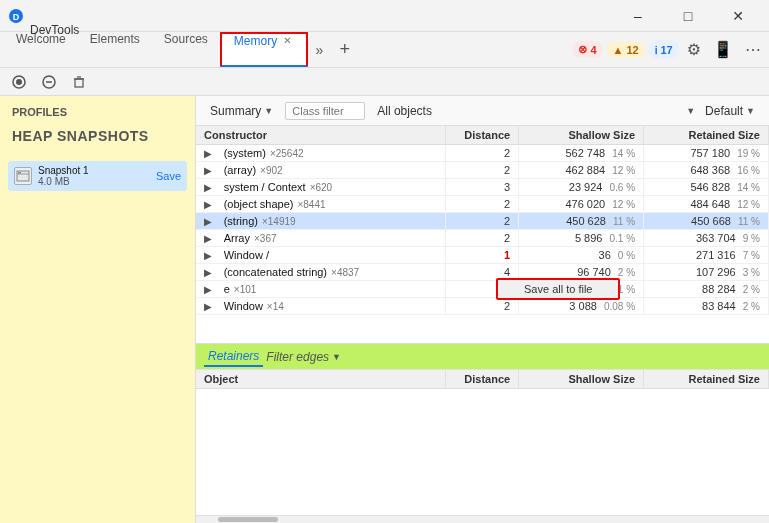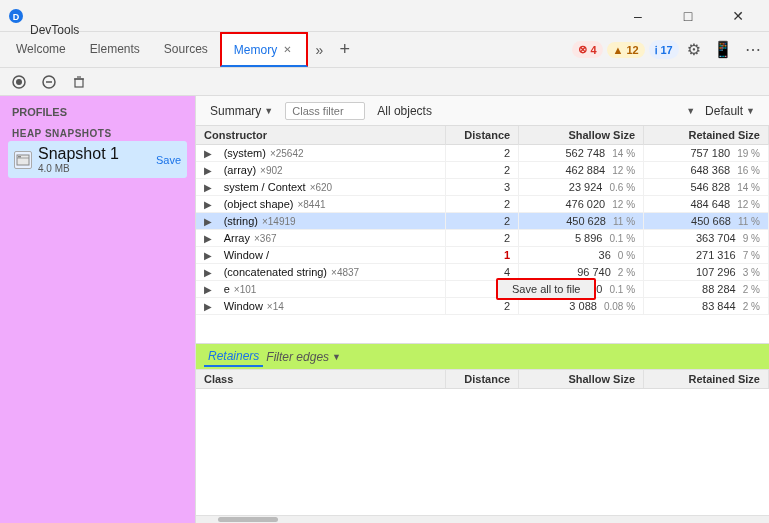--- a/index.html
+++ b/index.html
@@ -17,21 +17,21 @@
     .title-bar-controls { display: flex; gap: 4px; }
     .title-bar-btn { width: 46px; height: 32px; border: none; background: transparent; cursor: pointer; font-size: 14px; color: #333; display: flex; align-items: center; justify-content: center; }
 
     
     .toolbar1 {
       display: flex; align-items: center; height: 36px;
       background: #f3f3f3; border-bottom: 1px solid #ddd; padding: 0 4px;
     }
     .toolbar1-tabs { display: flex; align-items: stretch; height: 100%; }
     .tab-item {
-      display: flex; align-items: center; padding: 0 12px; font-size: 12px;
+      display: flex; padding: 0 12px; font-size: 12px;
       color: #555; cursor: pointer; border-bottom: 2px solid transparent;
       white-space: nowrap; gap: 4px;
     }
     .tab-item.active {
       color: #1a73e8; border-bottom: 2px solid #1a73e8;
       background: #fff;
     }
     .tab-close { font-size: 10px; color: #777; cursor: pointer; padding: 1px 2px; border-radius: 2px; }
     .more-tabs { padding: 0 8px; cursor: pointer; font-size: 14px; color: #555; display: flex; align-items: center; }
     .add-tab { padding: 0 8px; cursor: pointer; font-size: 18px; color: #555; display: flex; align-items: center; }
@@ -48,28 +48,28 @@
     .badge { display: flex; align-items: center; gap: 3px; padding: 2px 6px; border-radius: 10px; font-size: 11px; font-weight: bold; }
     .badge-red { background: #fce8e6; color: #d93025; }
     .badge-yellow { background: #fef3cd; color: #b06000; }
     .badge-blue { background: #e8f0fe; color: #1a73e8; }
     .settings-btn { cursor: pointer; font-size: 16px; color: #555; padding: 2px 4px; }
 
     
     .main { display: flex; height: calc(523px - 32px - 36px - 28px); }
 
     
-    .sidebar { width: 196px; border-right: 1px solid #ddd; background: #f0abfc; padding: 8px; flex-shrink: 0; }
+    .sidebar { width: 196px; border-right: 1px solid #ddd; background: #fef9c3; padding: 8px; flex-shrink: 0; }
     .sidebar-title { font-size: 11px; color: #555; text-transform: uppercase; font-weight: 600; margin-bottom: 6px; padding: 2px 4px; }
-    .snapshot-section-title { font-size: 10px; color: #555; font-weight: 700; text-transform: uppercase; margin-bottom: 0; letter-spacing: 0.5px; padding: 2px 4px; }
+    .snapshot-section-title { font-size: 14px; color: #555; font-weight: 700; text-transform: uppercase; margin-bottom: 15px; letter-spacing: 0.5px; padding: 2px 4px; }
     .snapshot-item { display: flex; align-items: center; justify-content: space-between; padding: 4px 6px; border-radius: 3px; cursor: pointer; background: #d0e8ff; margin-bottom: 2px; }
     .snapshot-item-left { display: flex; align-items: center; gap: 6px; }
     .snapshot-icon { width: 18px; height: 18px; background: #e8f0fe; border: 1px solid #aaa; display: flex; align-items: center; justify-content: center; font-size: 10px; color: #333; border-radius: 2px; }
     .snapshot-info { }
-    .snapshot-name { font-size: 16px; color: #111; font-weight: 500; }
+    .snapshot-name { font-size: 10px; color: #111; font-weight: 500; }
     .snapshot-size { font-size: 10px; color: #555; }
     .save-link { font-size: 11px; color: #1a73e8; cursor: pointer; text-decoration: none; }
 
     
     .content { flex: 1; display: flex; flex-direction: column; overflow: hidden; }
 
     
     .content-toolbar {
       display: flex; align-items: center; height: 30px; border-bottom: 1px solid #ddd;
       background: #f9f9f9; padding: 0 8px; gap: 6px;
@@ -106,21 +106,21 @@
     .constructor-count { color: #777; font-size: 10px; }
 
     .pct { color: #888; font-size: 10px; margin-left: 4px; }
 
     .distance-col { color: #c00; }
 
     
     .save-all-overlay {
       position: absolute;
       border: 2px solid #e00;
-      padding: 3px 14px;
+      padding: 3px 26px;
       background: #f0f0f0;
       font-size: 11px;
       color: #333;
       cursor: pointer;
       border-radius: 2px;
       font-weight: 500;
       white-space: nowrap;
     }
 
     
@@ -407,21 +407,21 @@
           <span class="retainer-tab active">Retainers</span>
           <span class="filter-edges">
             <span>Filter edges</span>
             <span class="dropdown-arrow">▼</span>
           </span>
         </div>
         <div class="lower-table">
           <table style="width:100%; border-collapse:collapse; font-size:11px;">
             <thead>
               <tr>
-                <th style="text-align:left; padding:3px 8px; background:#f0f0f0; border-bottom:1px solid #ddd; border-right:1px solid #e0e0e0; font-weight:600; width:240px;">Class</th>
+                <th style="text-align:left; padding:3px 8px; background:#f0f0f0; border-bottom:1px solid #ddd; border-right:1px solid #e0e0e0; font-weight:600; width:240px;">Object</th>
                 <th style="text-align:right; padding:3px 8px; background:#f0f0f0; border-bottom:1px solid #ddd; border-right:1px solid #e0e0e0; font-weight:600; width:70px;">Distance</th>
                 <th style="text-align:right; padding:3px 8px; background:#f0f0f0; border-bottom:1px solid #ddd; border-right:1px solid #e0e0e0; font-weight:600; width:120px;">Shallow Size</th>
                 <th style="text-align:right; padding:3px 8px; background:#f0f0f0; border-bottom:1px solid #ddd; font-weight:600; width:120px;">Retained Size</th>
               </tr>
             </thead>
             <tbody>
             </tbody>
           </table>
           <div class="lower-table-body"></div>
         </div>

